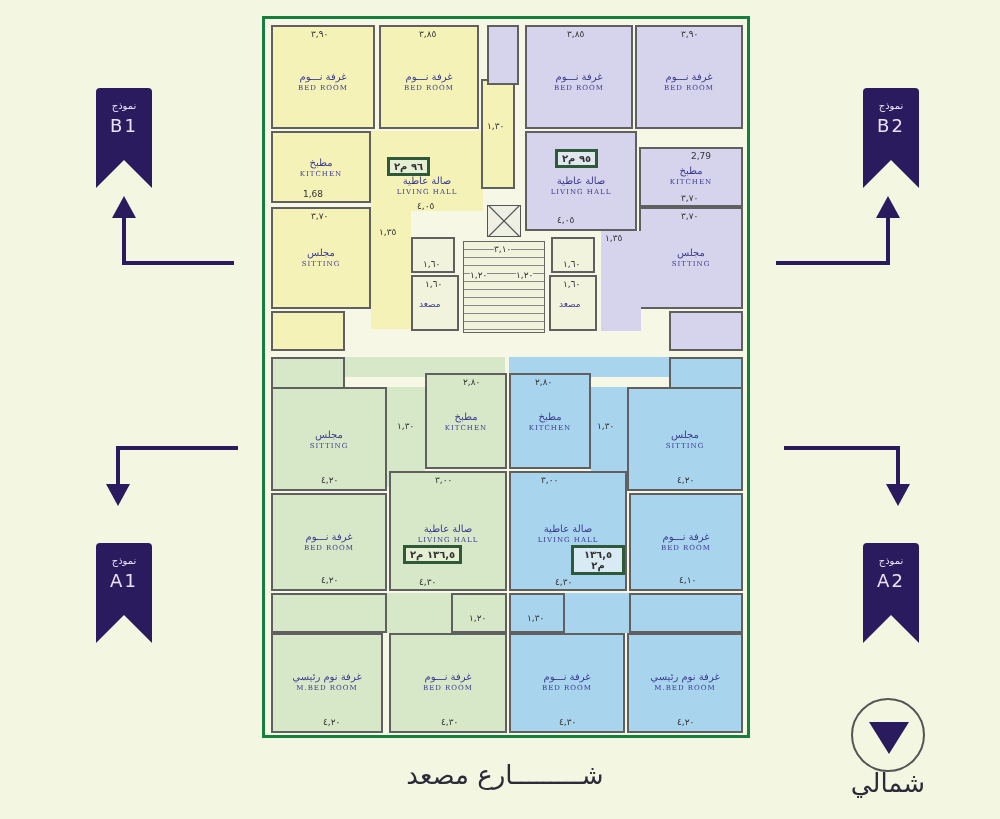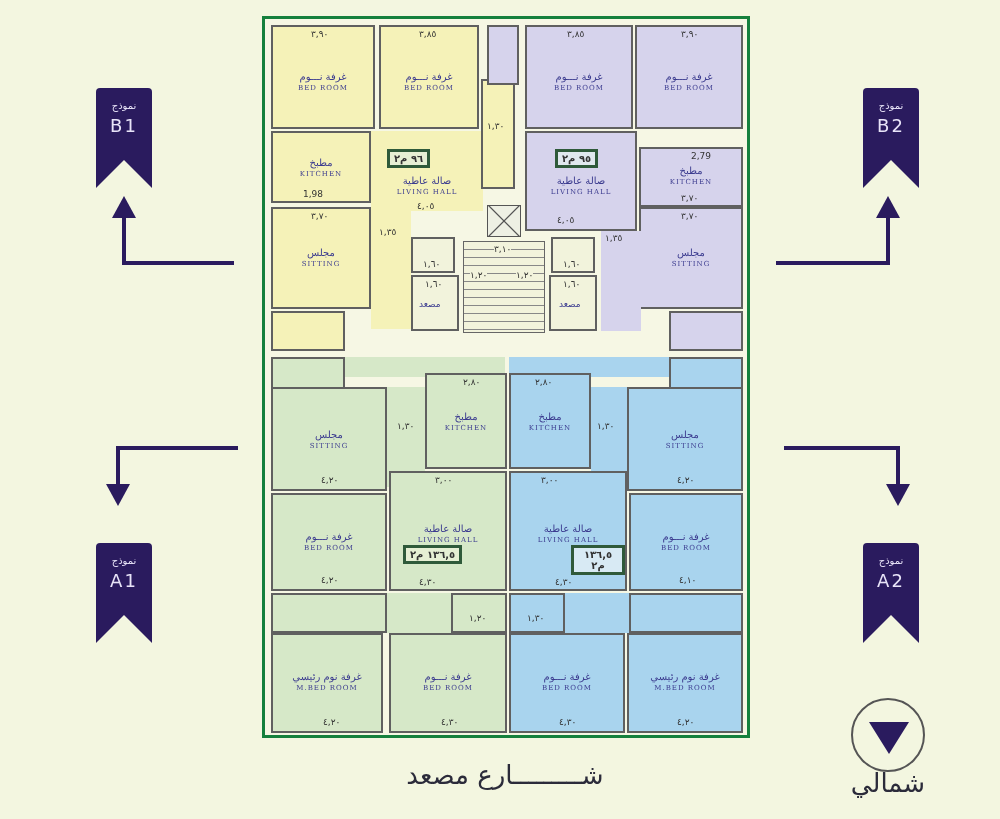--- a/index.html
+++ b/index.html
@@ -101,24 +101,24 @@
     <div class="rlabel" style="top:44px;">
         <span class="ar">غرفة نـــوم</span>
         <span class="en">BED ROOM</span>
       </div>
   </div>
   <div class="room yellow" style="left:6px; top:112px; width:100px; height:72px;">
     <div class="rlabel" style="top:24px;">
         <span class="ar">مطبخ</span>
         <span class="en">KITCHEN</span>
       </div>
-    <span class="dim" style="left:30px; top:56px;">1,98</span>
+    <span class="dim" style="left:30px; top:56px;">1,68</span>
   </div>
   <div class="room yellow" style="left:106px; top:112px; width:112px; height:80px; border-color:transparent;">
-    <div class="area" style="left:14px; top:16px;">٩٦ م٢</div>
+    <div class="area" style="left:14px; top:24px;">٩٦ م٢</div>
     <div class="rlabel" style="top:42px;">
         <span class="ar">صالة عاطية</span>
         <span class="en">LIVING HALL</span>
       </div>
     <span class="dim" style="left:44px; top:68px;">٤,٠٥</span>
   </div>
   <div class="room yellow" style="left:6px; top:188px; width:100px; height:102px;">
     <span class="dim" style="left:38px; top:2px;">٣,٧٠</span>
     <div class="rlabel" style="top:38px;">
         <span class="ar">مجلس</span>

